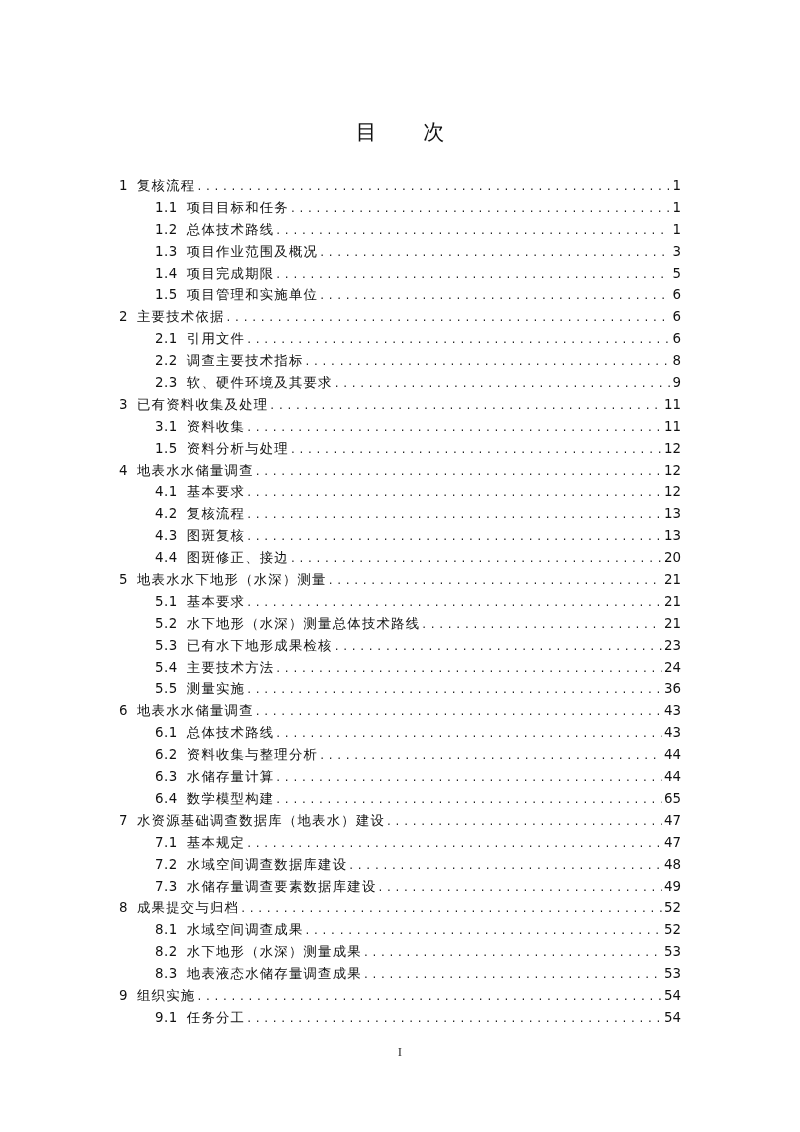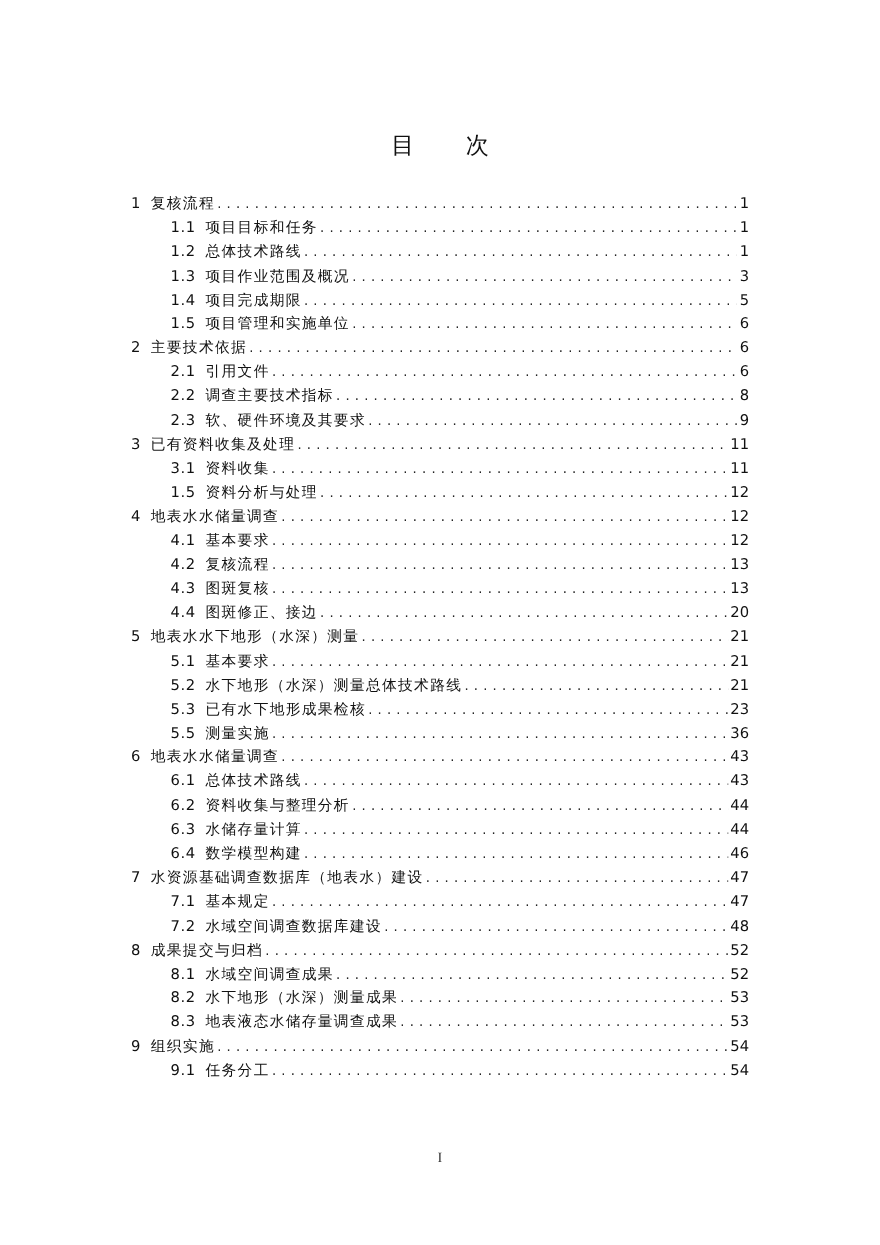--- a/index.html
+++ b/index.html
@@ -151,20 +151,26 @@
     <span class="leader"></span>
     <span class="page">21</span>
   </div>
     <div class="row l2">
     <span class="num">5.3</span>
     <span class="label">已有水下地形成果检核</span>
     <span class="leader"></span>
     <span class="page">23</span>
   </div>
     <div class="row l2">
+    <span class="num">5.4</span>
+    <span class="label">主要技术方法</span>
+    <span class="leader"></span>
+    <span class="page">24</span>
+  </div>
+    <div class="row l2">
     <span class="num">5.5</span>
     <span class="label">测量实施</span>
     <span class="leader"></span>
     <span class="page">36</span>
   </div>
     <div class="row">
     <span class="num">6</span>
     <span class="label">地表水水储量调查</span>
     <span class="leader"></span>
     <span class="page">43</span>
@@ -184,40 +190,46 @@
     <div class="row l2">
     <span class="num">6.3</span>
     <span class="label">水储存量计算</span>
     <span class="leader"></span>
     <span class="page">44</span>
   </div>
     <div class="row l2">
     <span class="num">6.4</span>
     <span class="label">数学模型构建</span>
     <span class="leader"></span>
-    <span class="page">46</span>
+    <span class="page">65</span>
   </div>
     <div class="row">
     <span class="num">7</span>
     <span class="label">水资源基础调查数据库（地表水）建设</span>
     <span class="leader"></span>
     <span class="page">47</span>
   </div>
     <div class="row l2">
     <span class="num">7.1</span>
     <span class="label">基本规定</span>
     <span class="leader"></span>
     <span class="page">47</span>
   </div>
     <div class="row l2">
     <span class="num">7.2</span>
     <span class="label">水域空间调查数据库建设</span>
     <span class="leader"></span>
     <span class="page">48</span>
   </div>
+    <div class="row l2">
+    <span class="num">7.3</span>
+    <span class="label">水储存量调查要素数据库建设</span>
+    <span class="leader"></span>
+    <span class="page">49</span>
+  </div>
     <div class="row">
     <span class="num">8</span>
     <span class="label">成果提交与归档</span>
     <span class="leader"></span>
     <span class="page">52</span>
   </div>
     <div class="row l2">
     <span class="num">8.1</span>
     <span class="label">水域空间调查成果</span>
     <span class="leader"></span>

